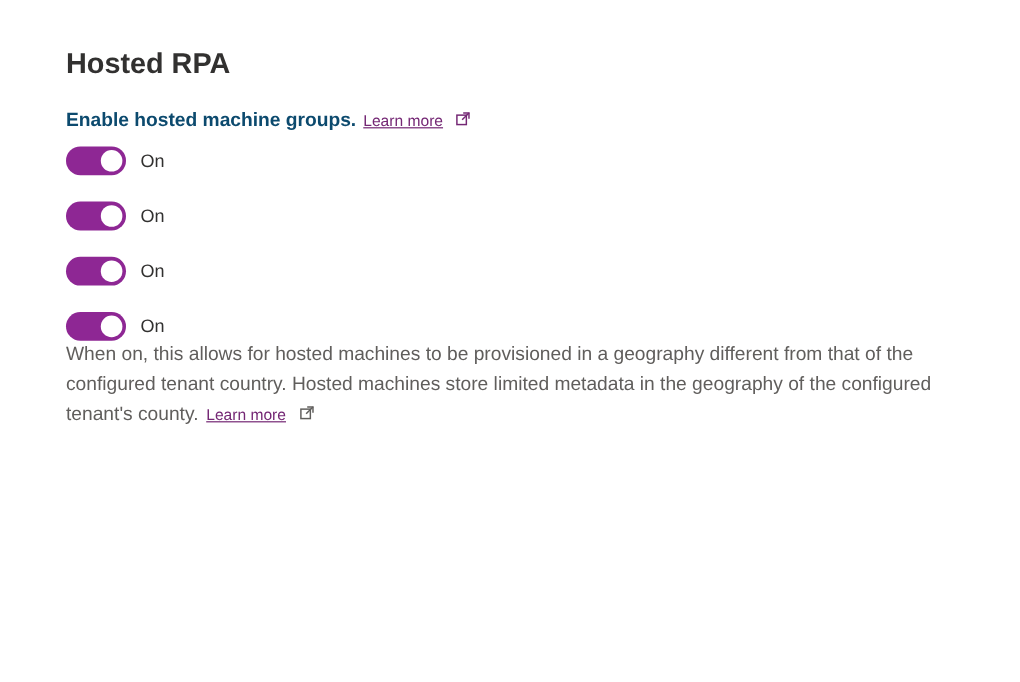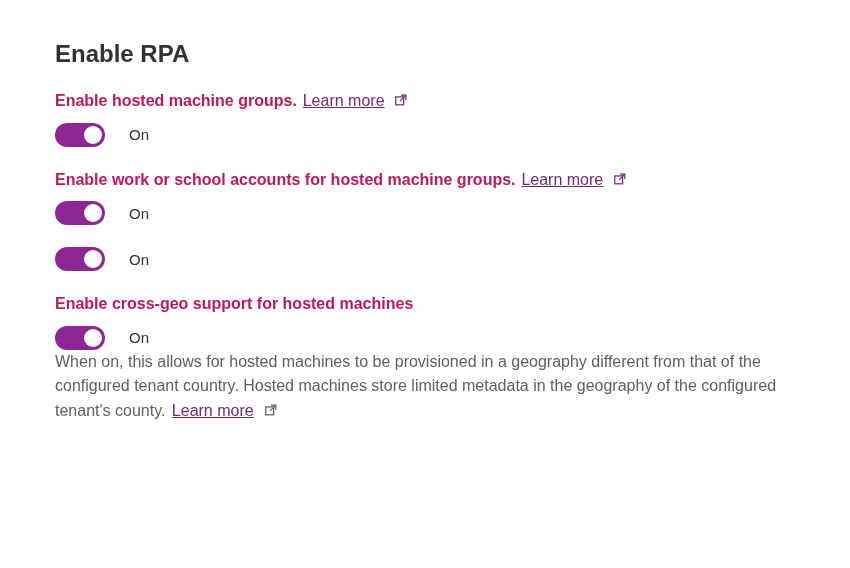--- a/index.html
+++ b/index.html
@@ -24,45 +24,45 @@
     .setting-block {
       margin-bottom: 22px;
     }
     .setting-label-row {
       margin-bottom: 10px;
       line-height: 1.4;
     }
     .setting-label {
       font-size: 16px;
       font-weight: 600;
-      color: #be185d;
+      color: #0c4a6e;
     }
     .learn-more {
-      font-size: 16px;
+      font-size: 13px;
       font-weight: 400;
       color: #742774;
       text-decoration: underline;
       cursor: pointer;
       margin-left: 2px;
     }
     .ext-icon {
       display: inline-block;
       vertical-align: -1px;
       margin-left: 6px;
       color: #742774;
     }
     .ext-icon svg {
       width: 14px;
       height: 14px;
       stroke: currentColor;
     }
     .toggle-row {
       display: flex;
       align-items: center;
-      gap: 24px;
+      gap: 12px;
     }
     .toggle {
       position: relative;
       width: 50px;
       height: 24px;
       background: #8e2794;
       border-radius: 12px;
       cursor: pointer;
       flex-shrink: 0;
     }
@@ -88,45 +88,25 @@
     .description .learn-more {
       color: #742774;
     }
     .description .ext-icon {
       color: #605e5c;
     }
   </style>
 </head>
 <body>
 
-<h2 class="section-title">Enable RPA</h2>
+<h2 class="section-title">Hosted RPA</h2>
 
 <div class="setting-block">
   <div class="setting-label-row">
     <span class="setting-label">Enable hosted machine groups.</span>
-    <a class="learn-more">Learn more</a>
-    <span class="ext-icon">
-      <svg viewBox="0 0 16 16" fill="none" stroke-width="1.4">
-        <rect x="2" y="4.5" width="9" height="9" rx="0"></rect>
-        <path d="M8 2.5 H13.5 V8"></path>
-        <path d="M13.5 2.5 L7 9"></path>
-      </svg>
-    </span>
-  </div>
-  <div class="toggle-row">
-    <div class="toggle">
-      <div class="toggle-knob"></div>
-    </div>
-    <span class="toggle-state">On</span>
-  </div>
-</div>
-
-<div class="setting-block">
-  <div class="setting-label-row">
-    <span class="setting-label">Enable work or school accounts for hosted machine groups.</span>
     <a class="learn-more">Learn more</a>
     <span class="ext-icon">
       <svg viewBox="0 0 16 16" fill="none" stroke-width="1.4">
         <rect x="2" y="4.5" width="9" height="9" rx="0"></rect>
         <path d="M8 2.5 H13.5 V8"></path>
         <path d="M13.5 2.5 L7 9"></path>
       </svg>
     </span>
   </div>
   <div class="toggle-row">
@@ -140,23 +120,29 @@
 <div class="setting-block">
   <div class="toggle-row">
     <div class="toggle">
       <div class="toggle-knob"></div>
     </div>
     <span class="toggle-state">On</span>
   </div>
 </div>
 
 <div class="setting-block">
-  <div class="setting-label-row">
-    <span class="setting-label">Enable cross-geo support for hosted machines</span>
+  <div class="toggle-row">
+    <div class="toggle">
+      <div class="toggle-knob"></div>
+    </div>
+    <span class="toggle-state">On</span>
   </div>
+</div>
+
+<div class="setting-block">
   <div class="toggle-row">
     <div class="toggle">
       <div class="toggle-knob"></div>
     </div>
     <span class="toggle-state">On</span>
   </div>
   <p class="description">
     <span>When on, this allows for hosted machines to be provisioned in a geography different from that of the configured tenant country. Hosted machines store limited metadata in the geography of the configured tenant's county.</span>
     <a class="learn-more">Learn more</a>
     <span class="ext-icon">

